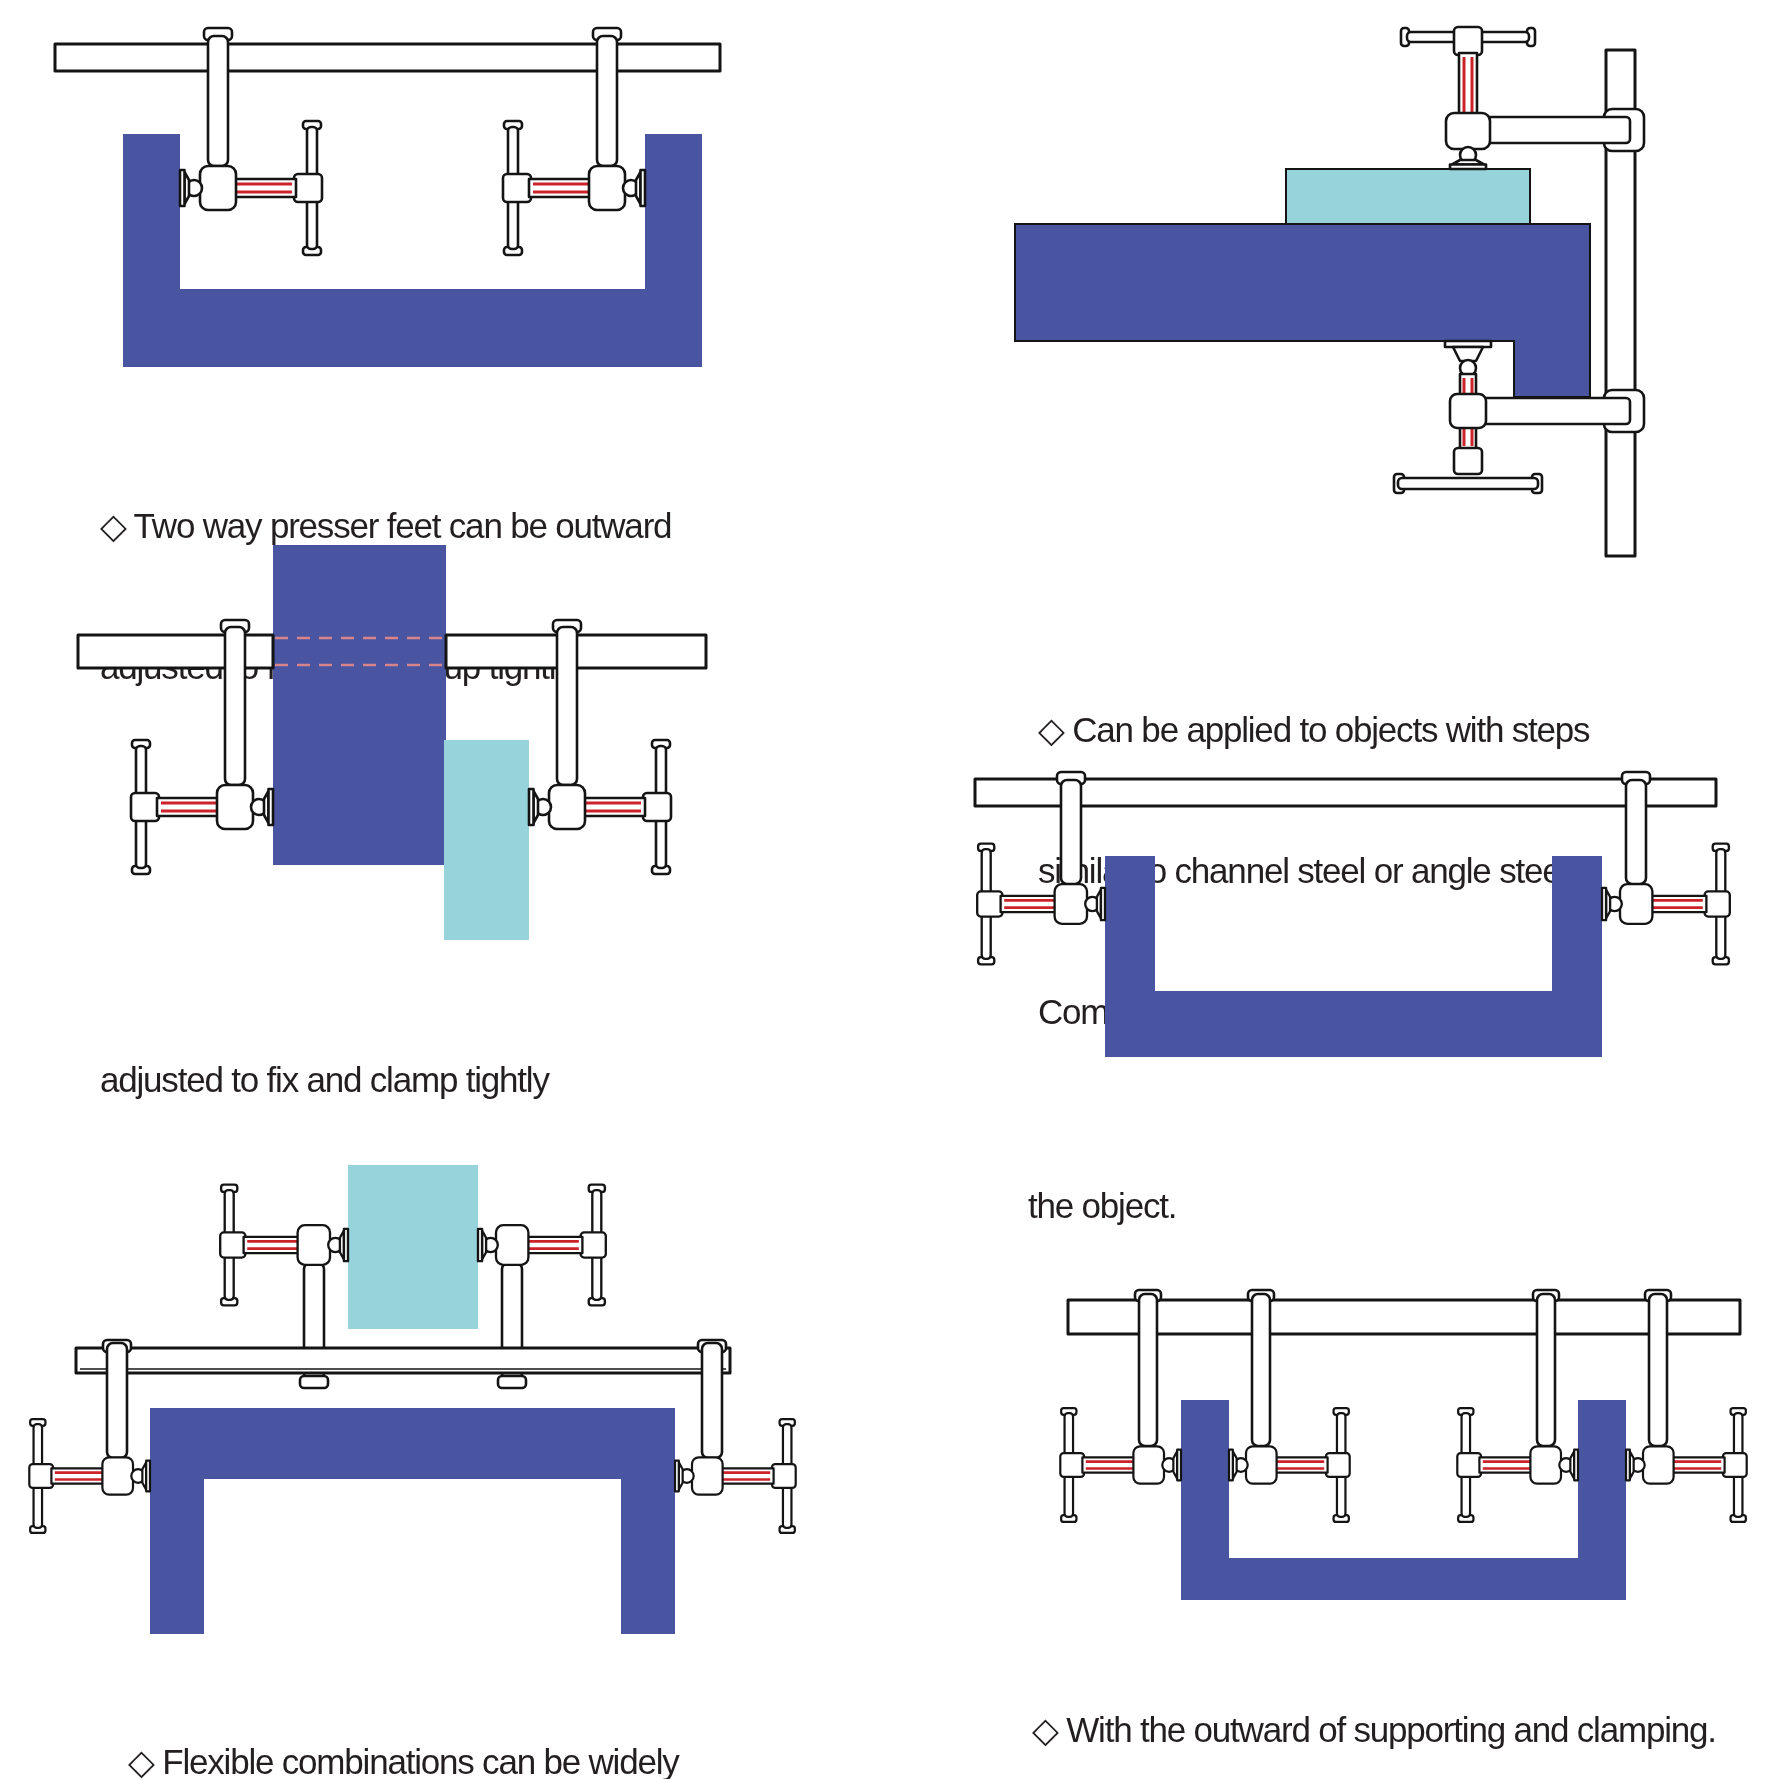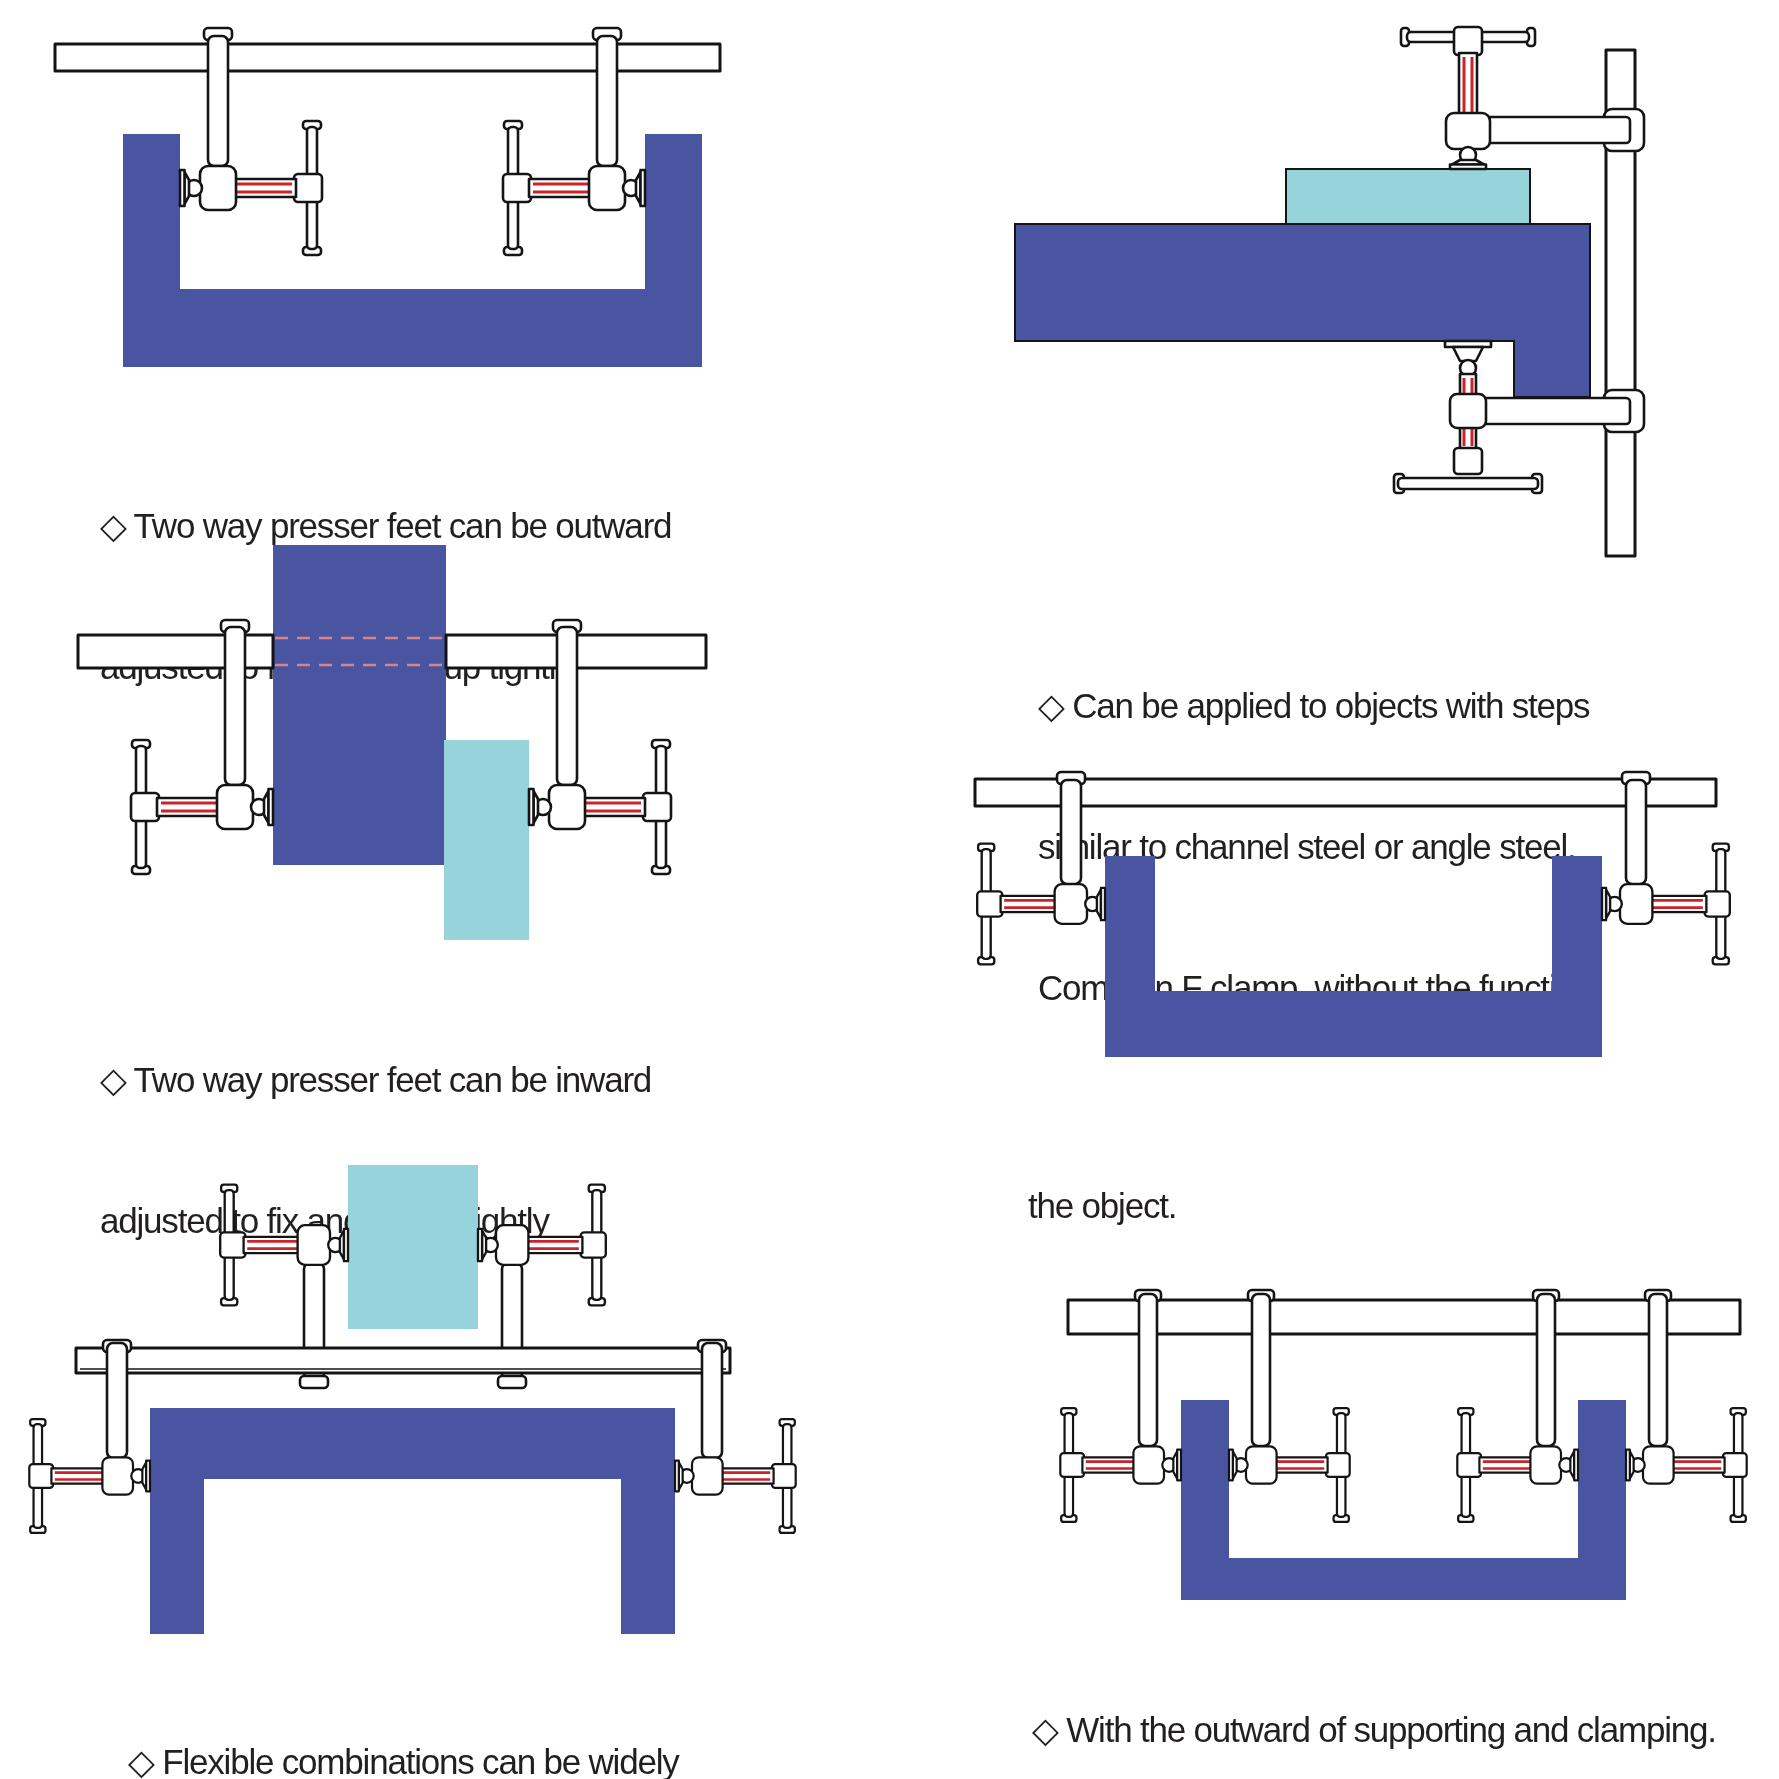--- a/index.html
+++ b/index.html
@@ -62,21 +62,20 @@
     <rect class="rail" x="406" y="143" width="260" height="33"></rect>
     <path class="dash" d="M235,146 H404 M235,173 H404"></path>
     <rect class="metal" x="181" y="128" width="28" height="12" rx="4"></rect>
     <rect class="metal" x="185" y="135" width="20" height="158" rx="6"></rect>
     <rect class="metal" x="513" y="128" width="28" height="12" rx="4"></rect>
     <rect class="metal" x="517" y="135" width="20" height="158" rx="6"></rect>
     <use href="#screw-unit" transform="translate(233,315)"></use>
     <use href="#screw-unit" transform="translate(489,315) scale(-1,1)"></use>
   </svg>
   <div class="caption" style="left:100px;top:962px">
-    <div>◇ Two way presser feet can be inward</div>
     <div>adjusted to fix and clamp tightly</div>
   </div>
 
   <svg class="fig-svg" style="left:0px;top:1140px" width="800" height="520" viewBox="0 0 800 520">
     <rect class="light" x="348" y="25" width="130" height="164"></rect>
     <rect class="metal" x="304" y="123" width="20" height="116" rx="6"></rect>
     <rect class="metal" x="300" y="236" width="28" height="12" rx="4"></rect>
     <rect class="metal" x="502" y="123" width="20" height="116" rx="6"></rect>
     <rect class="metal" x="498" y="236" width="28" height="12" rx="4"></rect>
     <rect class="rail" x="76" y="208" width="654" height="25"></rect>
@@ -113,21 +112,21 @@
       <circle class="metal" cx="598" cy="368" r="8"></circle>
       <rect class="metal" x="590" y="374" width="16" height="76"></rect>
       <path class="redline" d="M594,378 V446 M602,378 V446"></path>
       <rect class="metal" x="580" y="394" width="36" height="34" rx="7"></rect>
       <rect class="metal" x="584" y="448" width="28" height="26" rx="4"></rect>
       <rect class="metal" x="524" y="474" width="10" height="19" rx="3"></rect>
       <rect class="metal" x="662" y="474" width="10" height="19" rx="3"></rect>
       <rect class="metal" x="528" y="478" width="140" height="11" rx="4"></rect>
     </g>
   </svg>
-  <div class="caption" style="left:1038px;top:588px">
+  <div class="caption" style="left:1038px;top:612px">
     <div>◇ Can be applied to objects with steps</div>
     <div>similar to channel steel or angle steel.</div>
     <div>Common F clamp  without the function.</div>
   </div>
 
   <svg class="fig-svg" style="left:960px;top:770px" width="819" height="320" viewBox="0 0 819 320">
     <rect class="rail" x="15" y="9" width="741" height="27"></rect>
     <polygon class="dark" points="145,86 195,86 195,221 592,221 592,86 642,86 642,287 145,287"></polygon>
     <rect class="metal" x="97" y="2" width="28" height="12" rx="4"></rect>
     <rect class="metal" x="101" y="10" width="20" height="104" rx="6"></rect>

